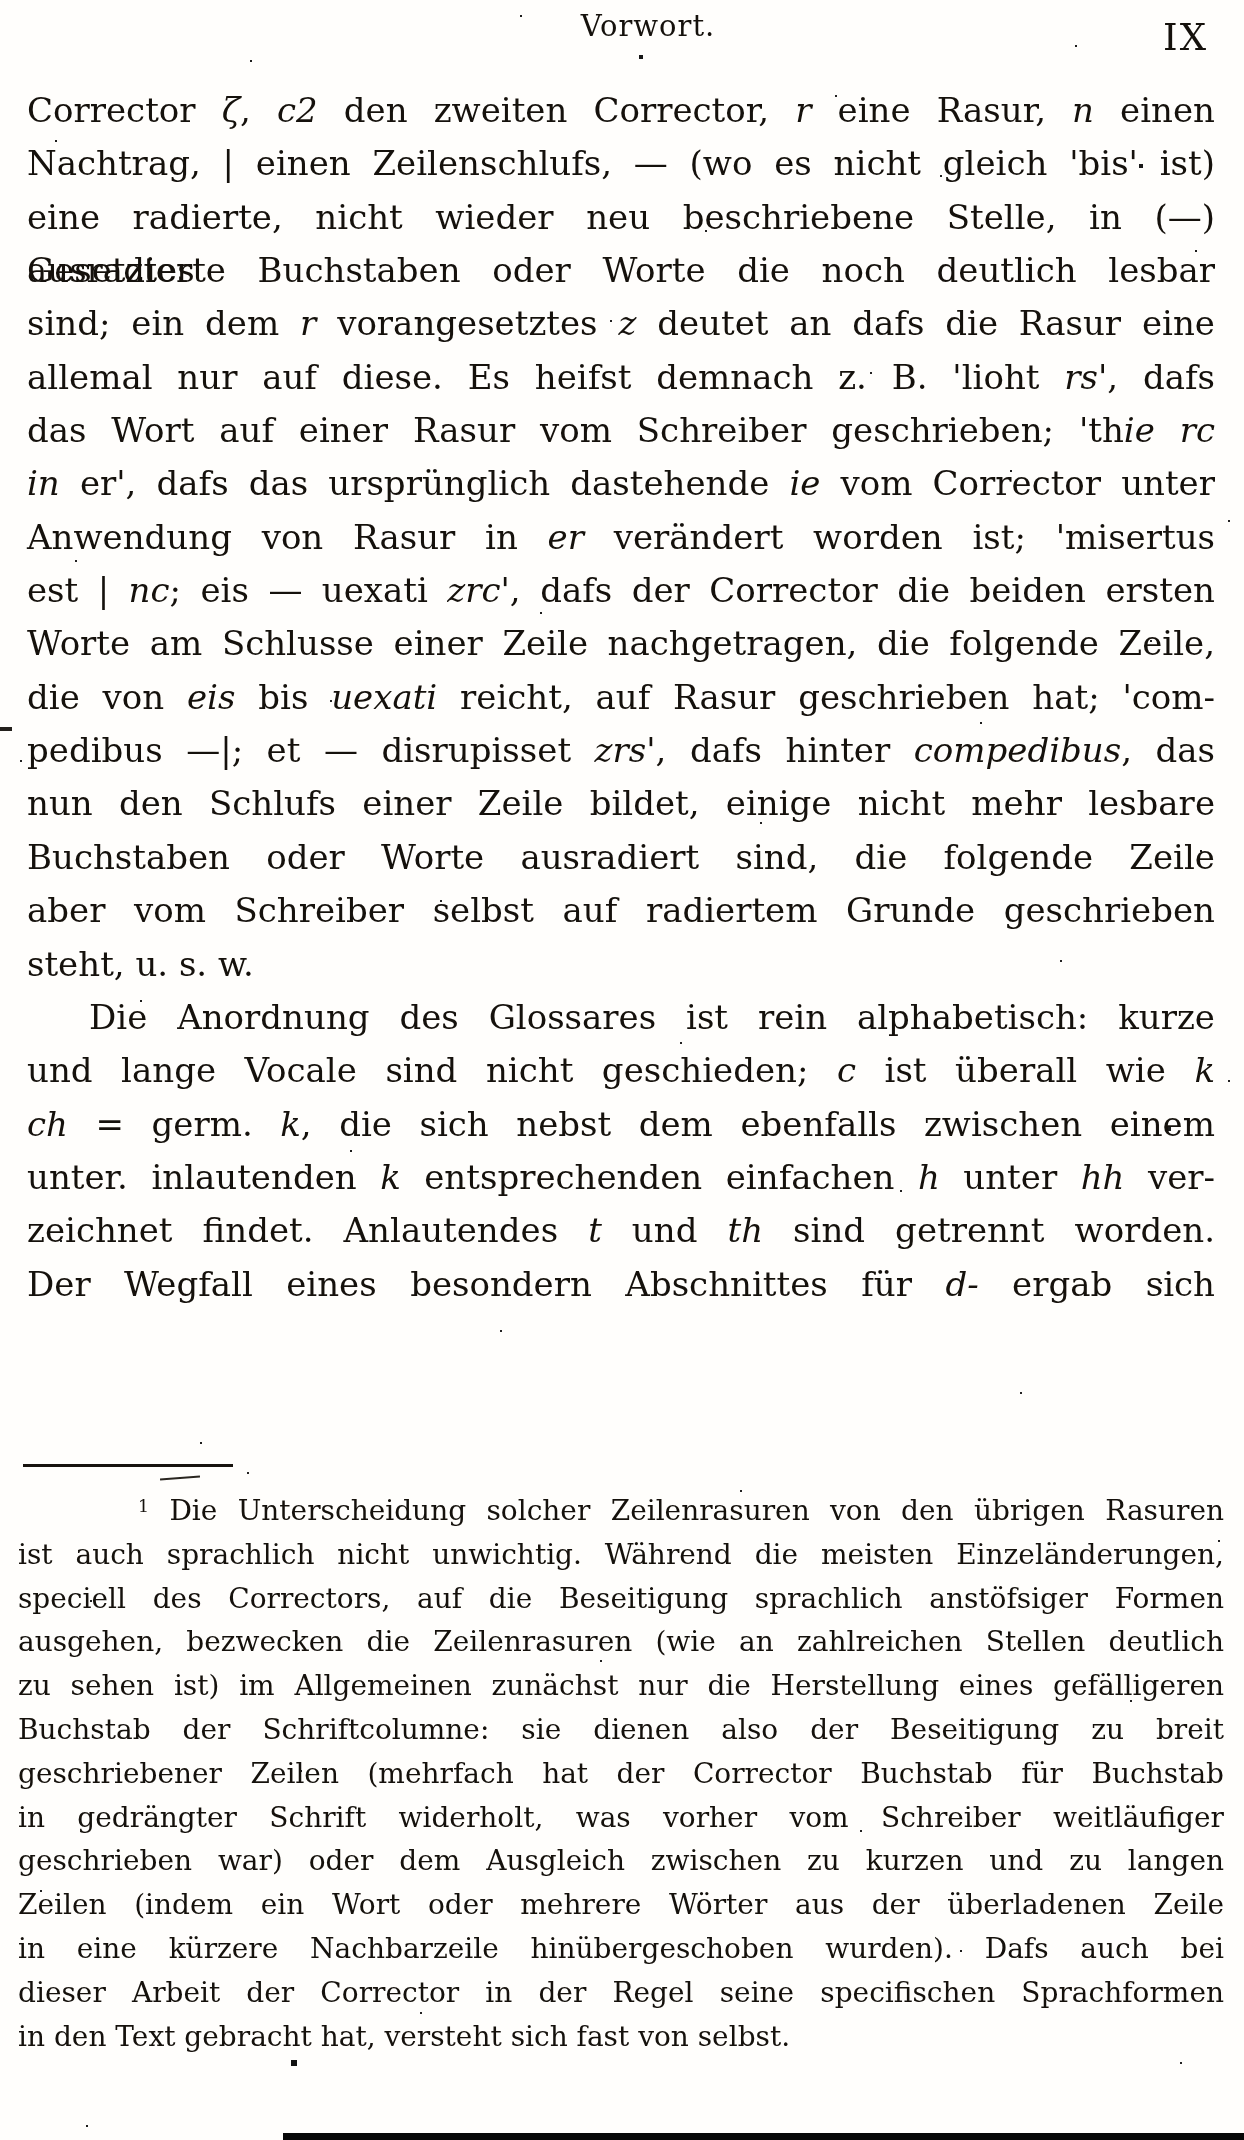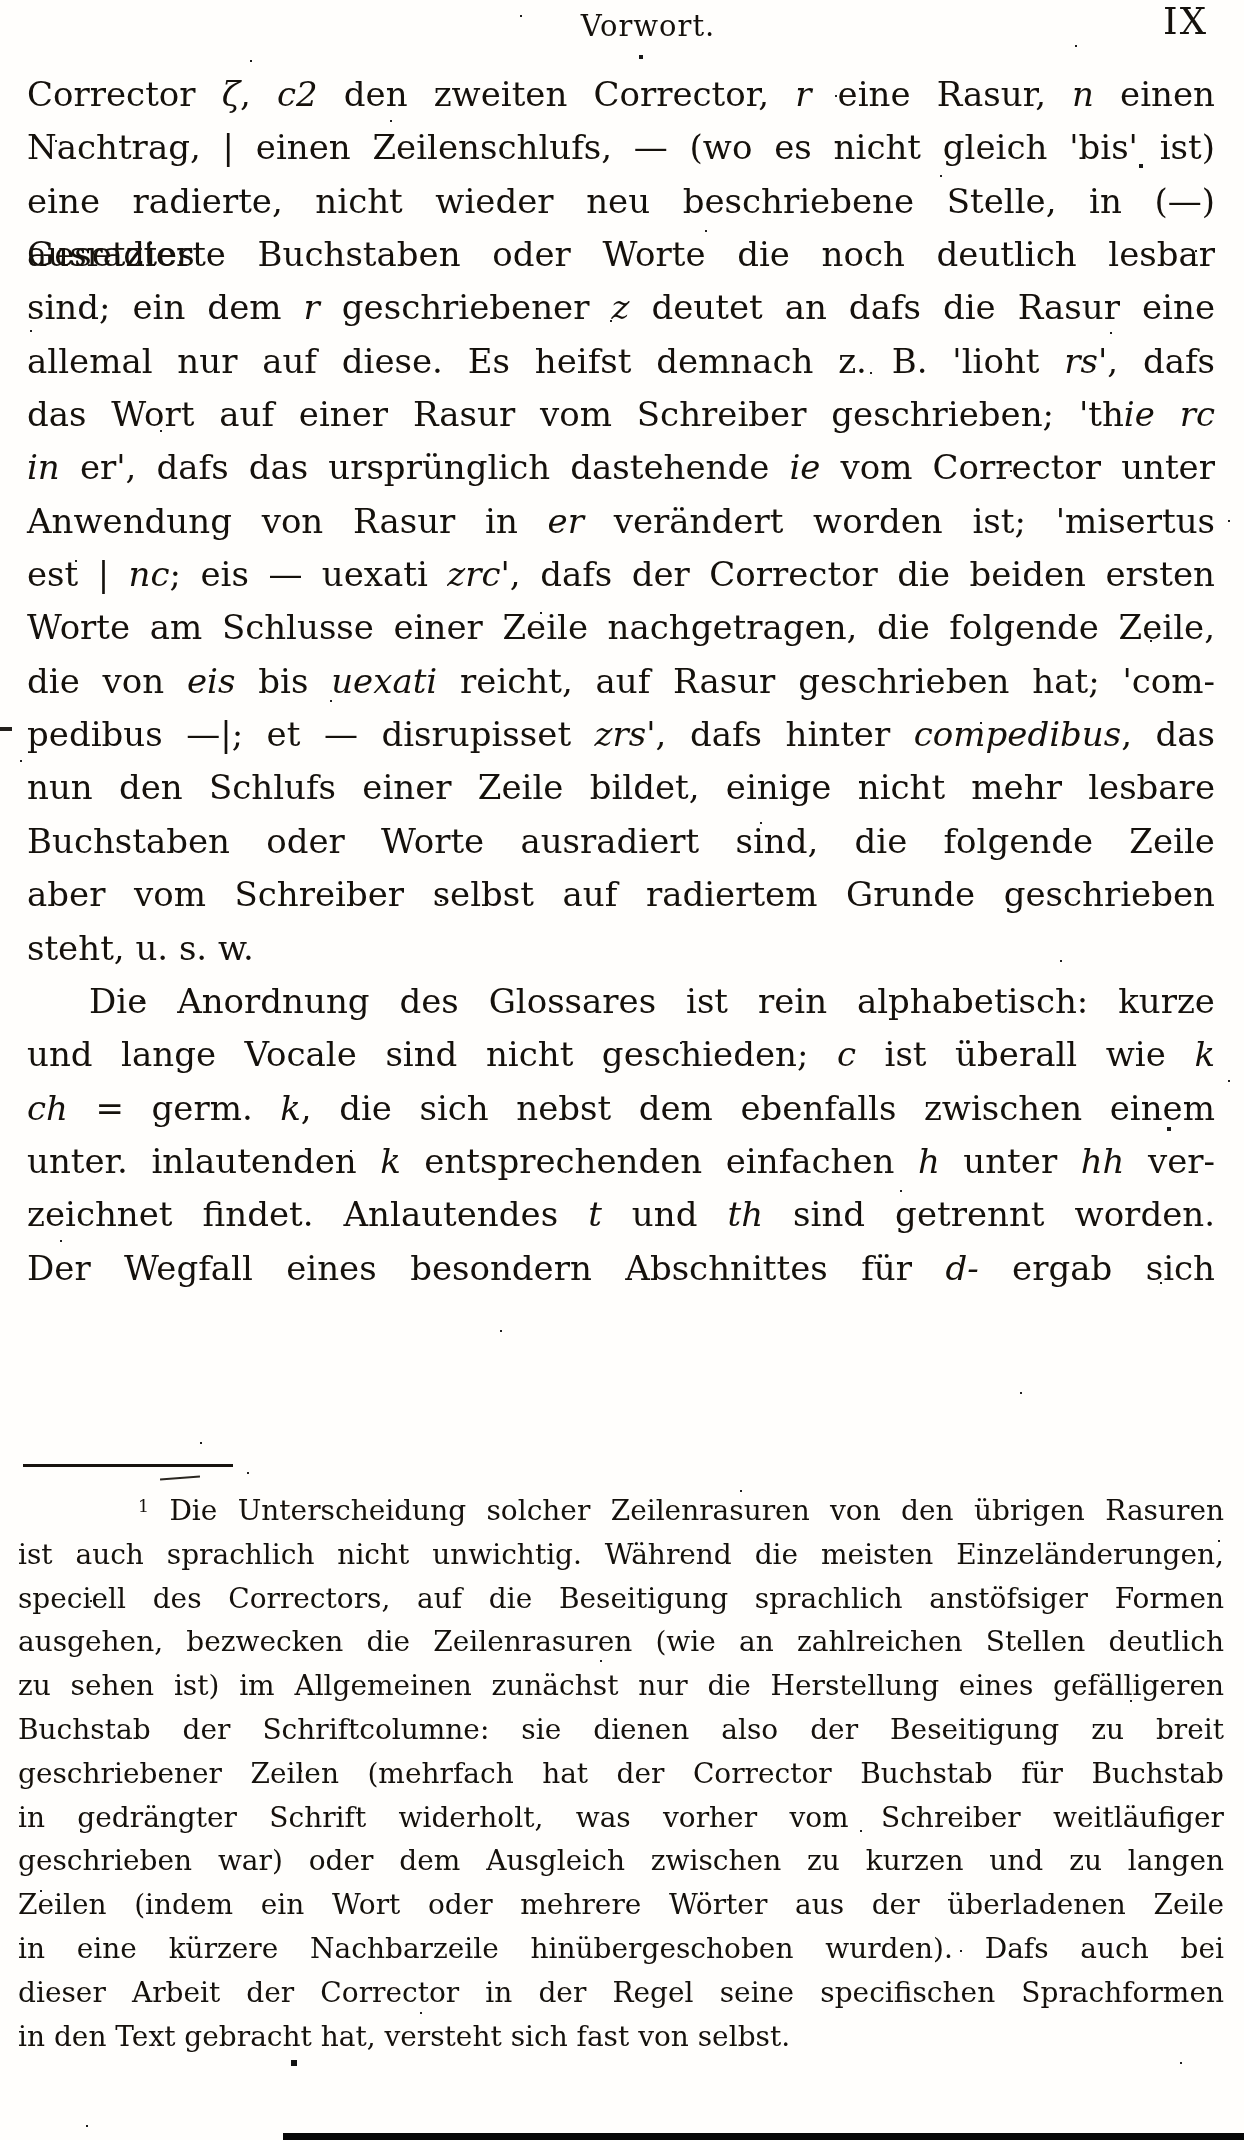--- a/index.html
+++ b/index.html
@@ -8,24 +8,24 @@
     background:#fffefc;
     font-family:"DejaVu Serif","Liberation Serif",serif;
     color:#15110c;
   }
   .header-title{
     position:absolute;top:9px;left:0;width:100%;
     text-align:center;font-size:29px;letter-spacing:1px;
     transform:translateX(26px);
   }
   .page-number{
-    position:absolute;top:0;right:36px;
+    position:absolute;top:16px;right:36px;
     font-size:37px;letter-spacing:2px;margin-left:8px;
   }
-  .main-text{position:absolute;left:27px;top:68px;width:1188px}
+  .main-text{position:absolute;left:27px;top:84px;width:1188px}
   .main-text .line{
     height:53.35px;line-height:53.35px;font-size:34px;
     text-align:justify;text-align-last:justify;
   }
   .main-text .indent{text-indent:62px}
   .footnote{position:absolute;left:18px;top:1489px;width:1206px}
   .footnote .line{
     height:43.8px;line-height:43.8px;font-size:28px;
     text-align:justify;text-align-last:justify;
   }
@@ -66,21 +66,21 @@
 <div class="specks"></div>
 
 <div class="header-title">Vorwort.</div>
 <div class="page-number">IX</div>
 
 <div class="main-text" id="main-lines">
     <div class="line"><span>Corrector </span><span class="it">ζ</span><span>, </span><span class="it">c2</span><span> den zweiten Corrector, </span><span class="it">r</span><span> eine Rasur, </span><span class="it">n</span><span> einen</span></div>
     <div class="line"><span>Nachtrag, | einen Zeilenschlufs, — (wo es nicht gleich 'bis' ist)</span></div>
     <div class="line"><span>eine radierte, nicht wieder neu beschriebene Stelle, in (—) Gesetztes</span></div>
     <div class="line"><span>ausradierte Buchstaben oder Worte die noch deutlich lesbar</span></div>
-    <div class="line"><span>sind; ein dem </span><span class="it">r</span><span> geschriebener </span><span class="it">z</span><span> deutet an dafs die Rasur eine</span></div>
+    <div class="line"><span>sind; ein dem </span><span class="it">r</span><span> vorangesetztes </span><span class="it">z</span><span> deutet an dafs die Rasur eine</span></div>
     <div class="line"><span>allemal nur auf diese. Es heifst demnach z. B. 'lioht </span><span class="it">rs</span><span>', dafs</span></div>
     <div class="line"><span>das Wort auf einer Rasur vom Schreiber geschrieben; 'th</span><span class="it">ie</span><span> </span><span class="it">rc</span></div>
     <div class="line"><span class="it">in</span><span> er', dafs das ursprünglich dastehende </span><span class="it">ie</span><span> vom Corrector unter</span></div>
     <div class="line"><span>Anwendung von Rasur in </span><span class="it">er</span><span> verändert worden ist; 'misertus</span></div>
     <div class="line"><span>est | </span><span class="it">nc</span><span>; eis — uexati </span><span class="it">zrc</span><span>', dafs der Corrector die beiden ersten</span></div>
     <div class="line"><span>Worte am Schlusse einer Zeile nachgetragen, die folgende Zeile,</span></div>
     <div class="line"><span>die von </span><span class="it">eis</span><span> bis </span><span class="it">uexati</span><span> reicht, auf Rasur geschrieben hat; 'com-</span></div>
     <div class="line"><span>pedibus —|; et — disrupisset </span><span class="it">zrs</span><span>', dafs hinter </span><span class="it">compedibus</span><span>, das</span></div>
     <div class="line"><span>nun den Schlufs einer Zeile bildet, einige nicht mehr lesbare</span></div>
     <div class="line"><span>Buchstaben oder Worte ausradiert sind, die folgende Zeile</span></div>

